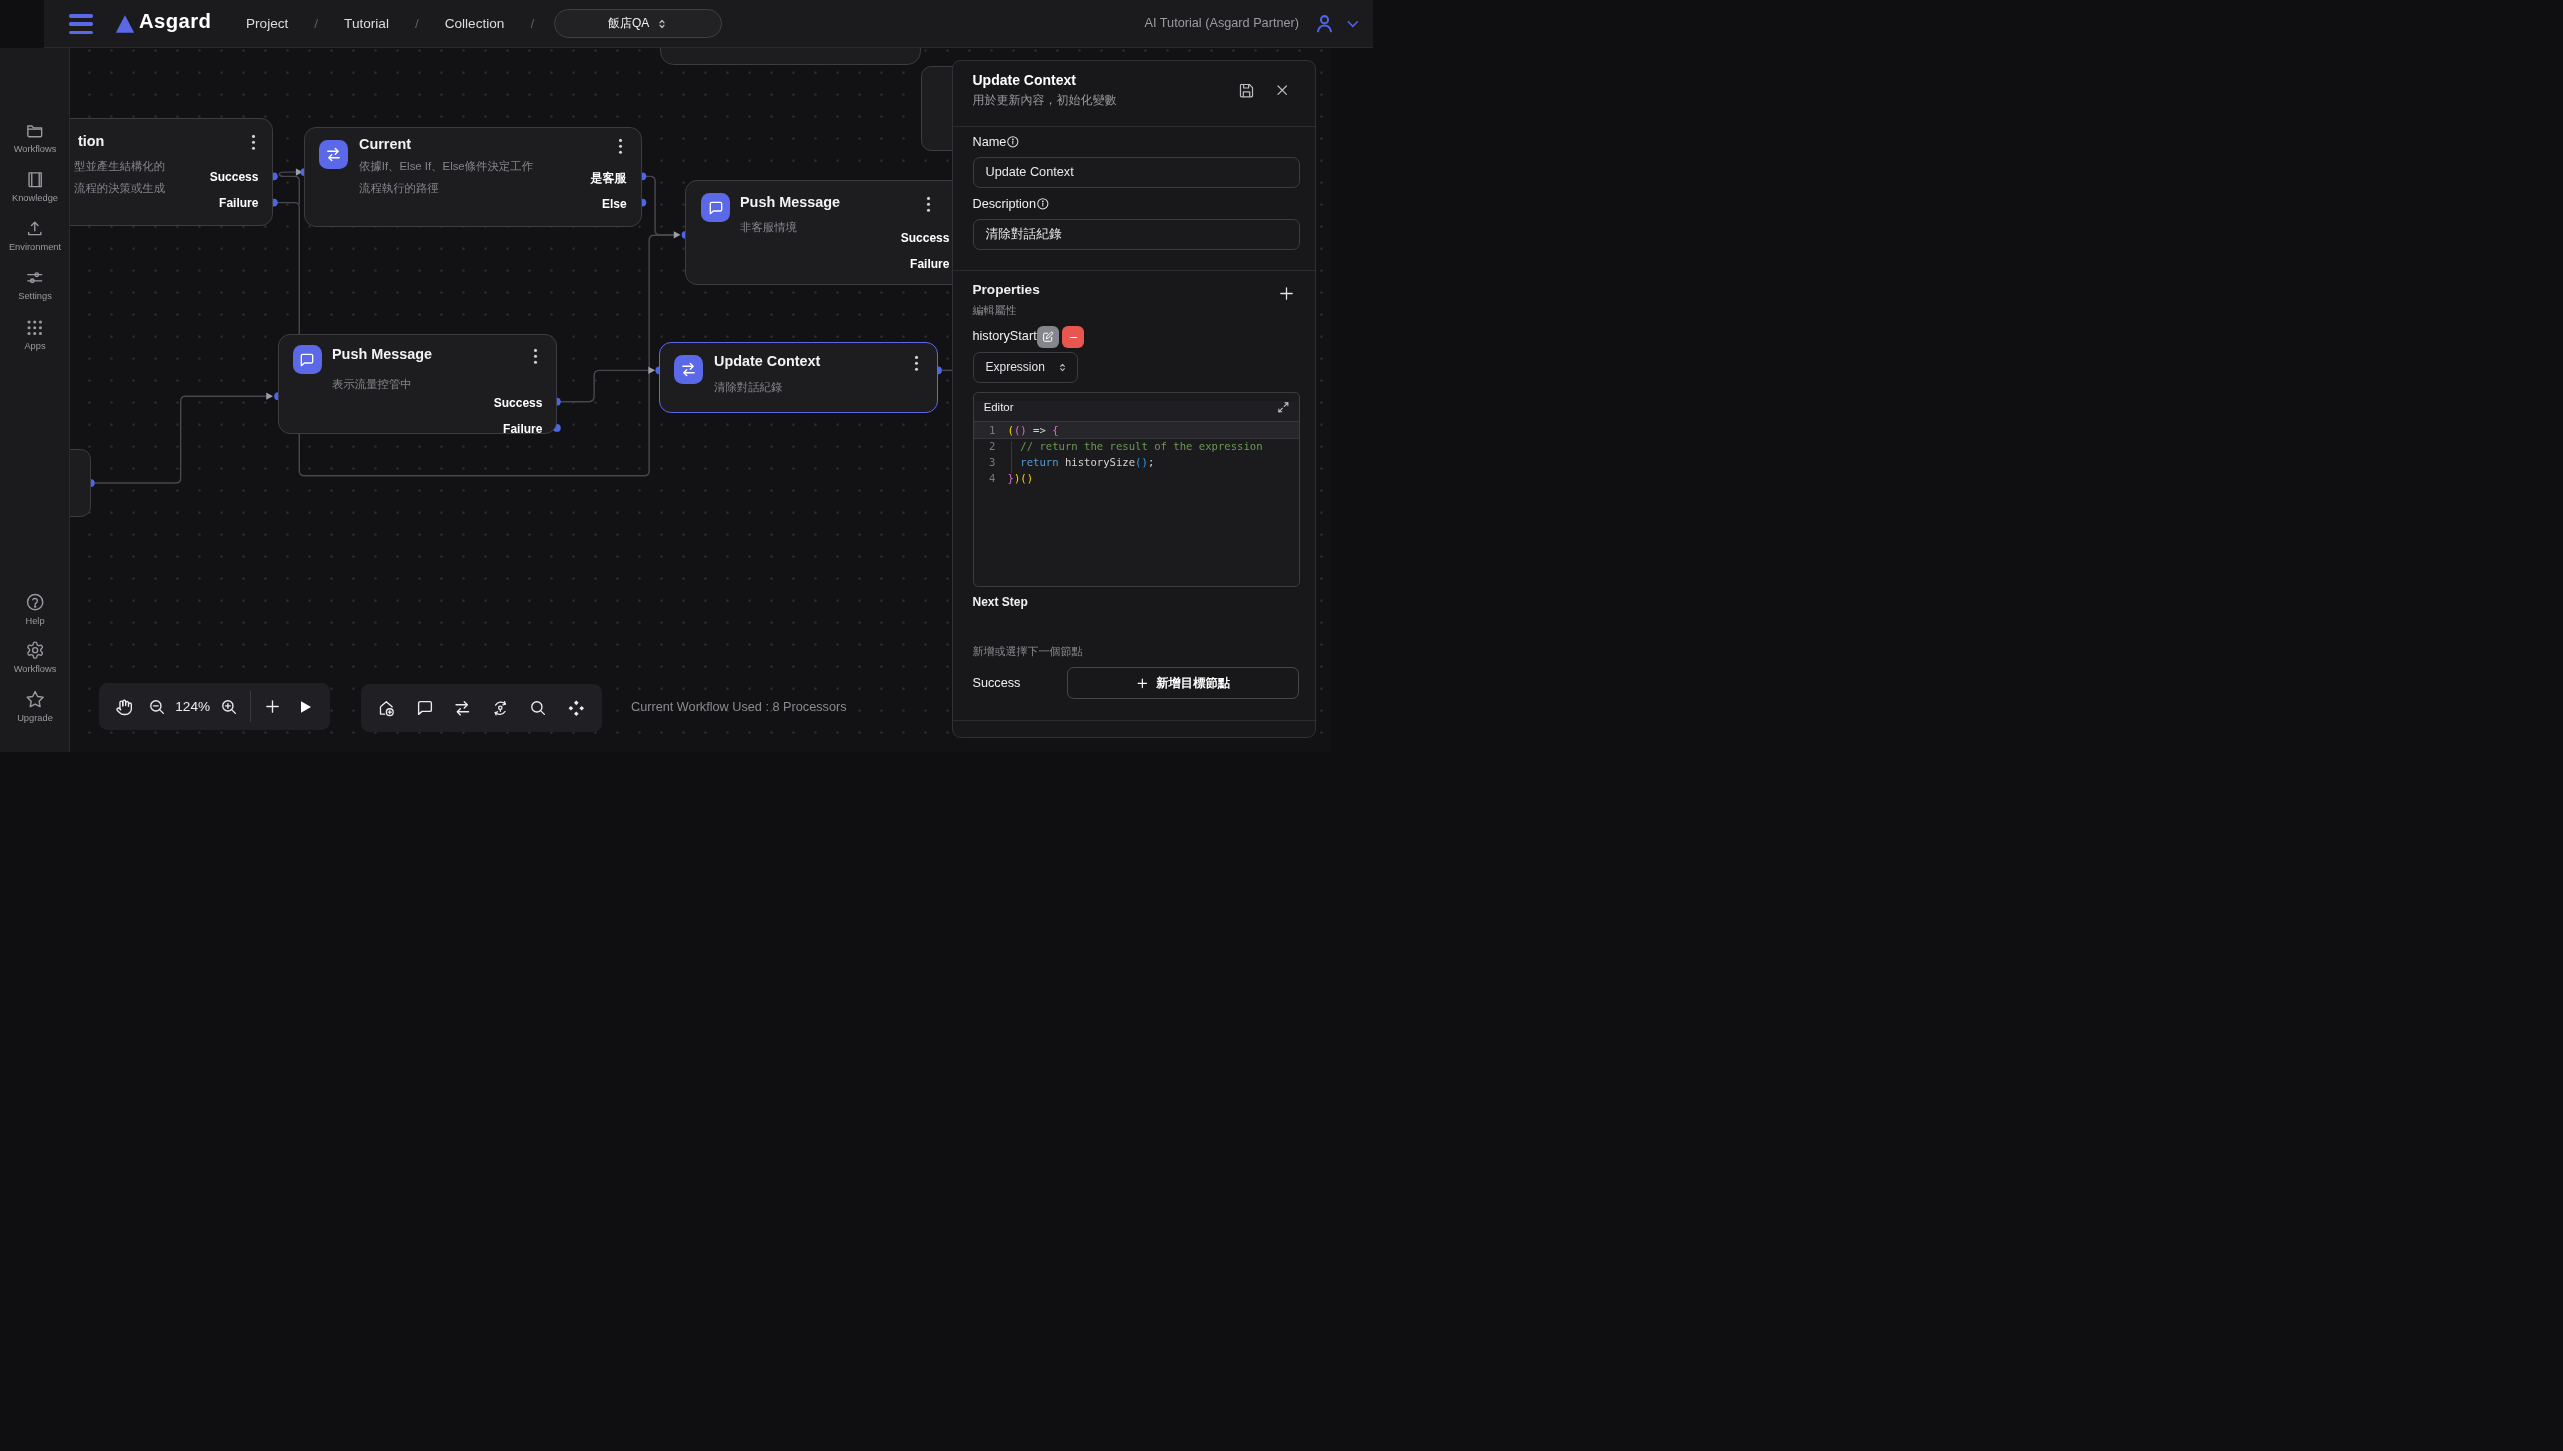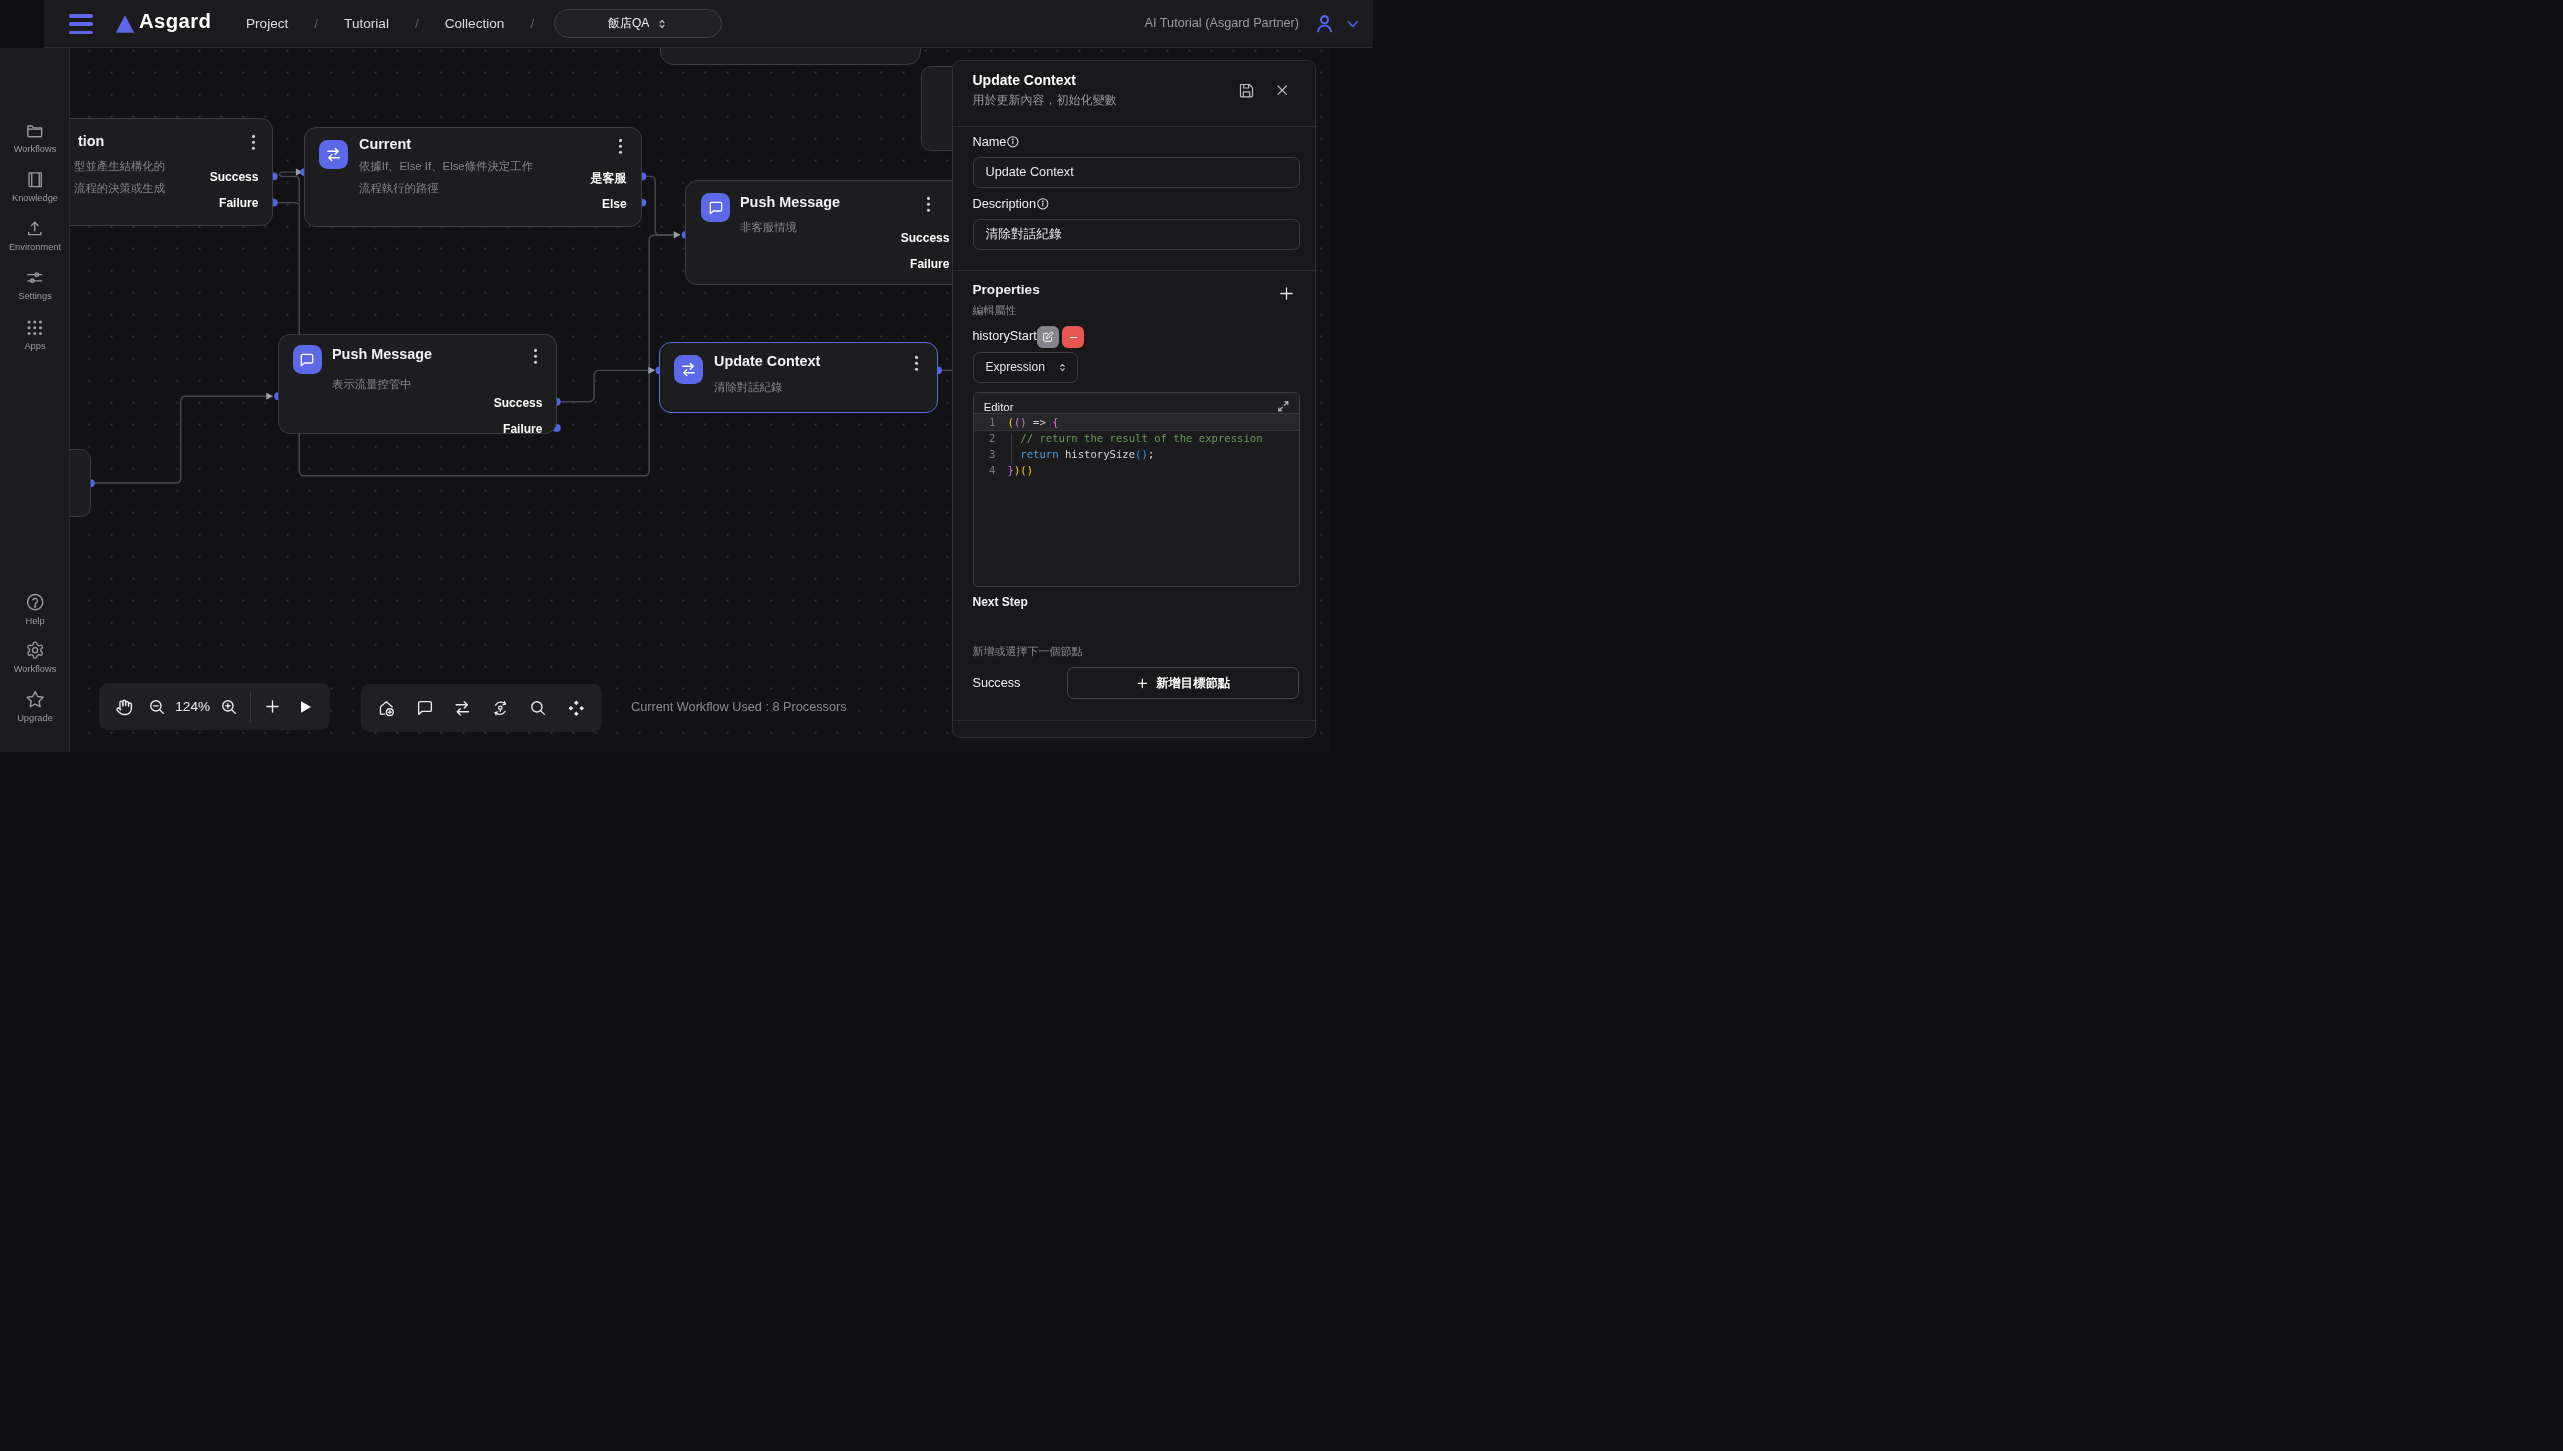--- a/index.html
+++ b/index.html
@@ -62,22 +62,22 @@
   .p-input { position:absolute; left:19.5px; width:327px; height:30.5px; border:0.8px solid #3c3c42; border-radius:6.8px;
     background:#1a1a1d; font-size:12.7px; color:#e8e8ea; display:flex; align-items:center; padding-left:12px; }
   .plus-btn { position:absolute; width:20.3px; height:20.3px; display:flex; align-items:center; justify-content:center; cursor:pointer; }
   .mini-btn { position:absolute; width:22px; height:22px; border-radius:6px; display:flex; align-items:center; justify-content:center; cursor:pointer; }
   .sel-box { position:absolute; left:19.5px; width:105px; height:30.5px; border:0.8px solid #3c3c42; border-radius:6.8px;
     display:flex; align-items:center; justify-content:space-between; padding:0 8.5px 0 12px; font-size:12px; color:#e4e4e8; cursor:pointer; }
 
   
   .editor { position:absolute; left:19.5px; top:331px; width:327px; height:195px; border:0.8px solid #3c3c42;
     border-radius:5.1px; overflow:hidden; background:#1b1b1e; }
-  .ed-head { height:21px; background:#1f1f23; border-bottom:0.8px solid #34343a; display:flex; align-items:flex-end;
-    justify-content:space-between; padding:0 8.5px 0 10.2px; }
+  .ed-head { height:21px; background:#1f1f23; border-bottom:0.8px solid #34343a; display:flex; align-items:flex-start;
+    justify-content:space-between; padding:0 8.5px 0 10.2px;margin-top:8px; }
   .ed-title { font-size:11.4px; color:#ececf0; }
   .ed-body { position:relative; height:173px; font-family:"DejaVu Sans Mono", monospace; font-size:10.6px; }
   .code-row { display:flex; height:16px; line-height:16px; position:relative; }
   .code-row.current { background:#27272b; box-shadow:0 0.8px 0 #3c3c40, 0 -0.8px 0 #3c3c40; }
   .code-num { width:34px; text-align:right; padding-right:12px; color:#797980; flex:none; }
   .code-text { white-space:pre; }
   .tok-gold{color:#ffd602} .tok-pink{color:#d670d6} .tok-comment{color:#6a9955}
   .tok-kw{color:#569cd6} .tok-blue{color:#2a9bf5} .tok-plain{color:#d4d4d4}
   .indent-guide { position:absolute; left:37px; top:18.6px; width:0.8px; height:32px; background:#37373c; }
 

